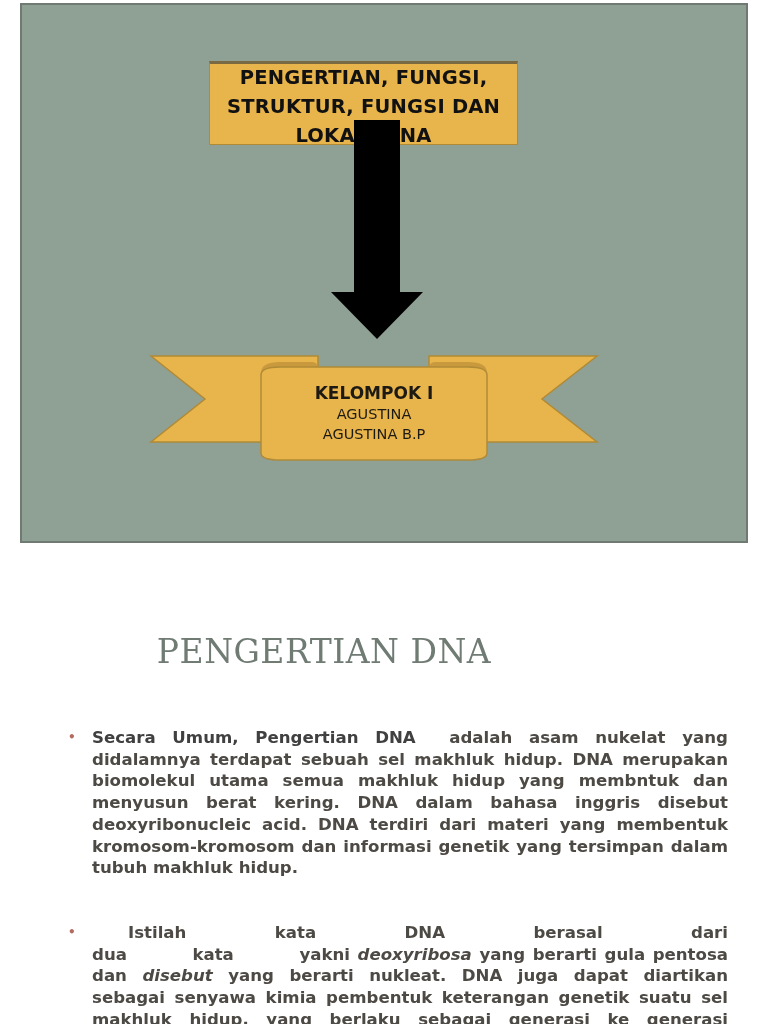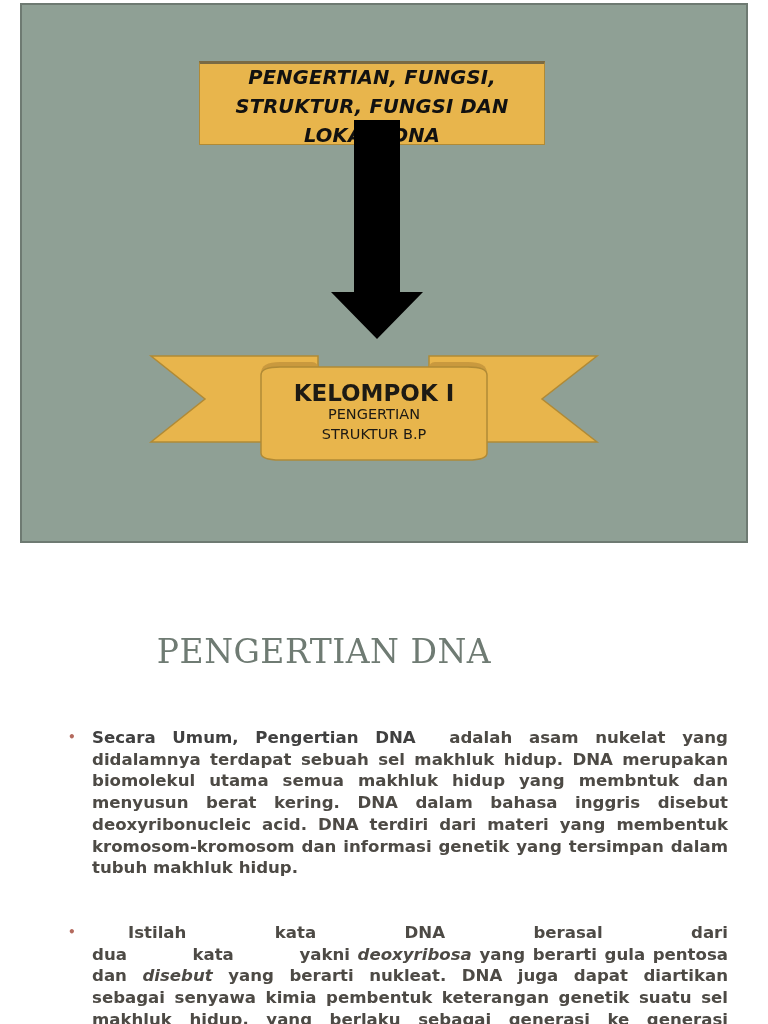--- a/index.html
+++ b/index.html
@@ -4,36 +4,36 @@
 <style>
   * { margin: 0; padding: 0; box-sizing: border-box; }
   html, body { width: 768px; height: 1024px; overflow: hidden; background: #ffffff; }
   body { position: relative; font-family: "DejaVu Sans", sans-serif; }
 
   .slide1 {
     position: absolute; left: 20px; top: 3px; width: 728px; height: 540px;
     background: #8fa095; border: 2px solid #6e7a72;
   }
   .title-box {
-    position: absolute; left: 177px; top: 56px; width: 346px; height: 84px;
+    position: absolute; left: 187px; top: 56px; width: 309px; height: 84px;
     background: #e8b54c; border: 1px solid #b08a36;
     border-top: 3px solid #7a6a44;
-    display: flex; align-items: center; justify-content: center; text-align: center; font-style: italic;
+    display: flex; align-items: center; justify-content: center; text-align: center;
   }
   .title-box span {
     font-family: "DejaVu Sans", sans-serif; font-weight: bold; font-size: 19.5px;
     line-height: 25px; color: #111; display: block; margin-top: 4px; letter-spacing: 0.2px;
   }
   .arrow { position: absolute; left: 0; top: 0; width: 728px; height: 540px; pointer-events: none; }
   .ribbon { position: absolute; left: 0; top: 0; width: 728px; height: 540px; }
   .ribbon-text {
     position: absolute; left: 239px; top: 377px; width: 226px; text-align: center;
     color: #1d1a14;
   }
-  .ribbon-text .group { font-weight: bold; font-size: 23px; line-height: 22px; display: block; }
+  .ribbon-text .group { font-weight: bold; font-size: 17px; line-height: 22px; display: block; }
   .ribbon-text .member { font-size: 14.5px; line-height: 20px; display: block; }
 
   .slide2-title {
     position: absolute; left: 0; top: 632px; width: 648px; text-align: center;
     font-family: "DejaVu Serif", serif; font-size: 33px; color: #6f7b73; letter-spacing: 0.5px;
   }
   .bullets { position: absolute; left: 66px; top: 727px; width: 662px; }
   .bullet {
     position: relative; padding-left: 26px; text-align: justify;
     font-family: "DejaVu Sans", sans-serif; font-weight: bold; font-size: 16.6px;
@@ -70,22 +70,22 @@
     <path d="M239,368 Q239,357 258,357 L290,357 Q296,357 296,364 L296,372 L239,372 Z" fill="#c9993e"></path>
 
     <polygon points="407,351 575,351 520,394 575,437 407,437" fill="#e8b54c" stroke="#b08a36" stroke-width="1.5"></polygon>
     <path d="M407,364 Q407,357 413,357 L446,357 Q465,357 465,368 L465,372 L407,372 Z" fill="#c9993e"></path>
 
     <path d="M239,370 Q239,362 258,362 L446,362 Q465,362 465,370 L465,448 Q465,455 446,455 L258,455 Q239,455 239,448 Z" fill="#e8b54c" stroke="#b08a36" stroke-width="1.5"></path>
   </svg>
 
   <div class="ribbon-text">
     <span class="group">KELOMPOK I</span>
-    <span class="member">PENGERTIAN</span>
-    <span class="member">STRUKTUR B.P</span>
+    <span class="member">AGUSTINA</span>
+    <span class="member">AGUSTINA B.P</span>
   </div>
 </div>
 
 <div class="slide2-title">PENGERTIAN DNA</div>
 
 <div class="bullets">
   <p class="bullet">
     <span class="dot">•</span>
     <span class="lead">Secara Umum, Pengertian DNA</span>&nbsp;
     <span>adalah asam nukelat yang didalamnya terdapat sebuah sel makhluk hidup. DNA merupakan biomolekul utama semua makhluk hidup yang membntuk dan menyusun berat kering. DNA dalam bahasa inggris disebut deoxyribonucleic acid. DNA terdiri dari materi yang membentuk kromosom-kromosom dan informasi genetik yang tersimpan dalam tubuh makhluk hidup.</span>

